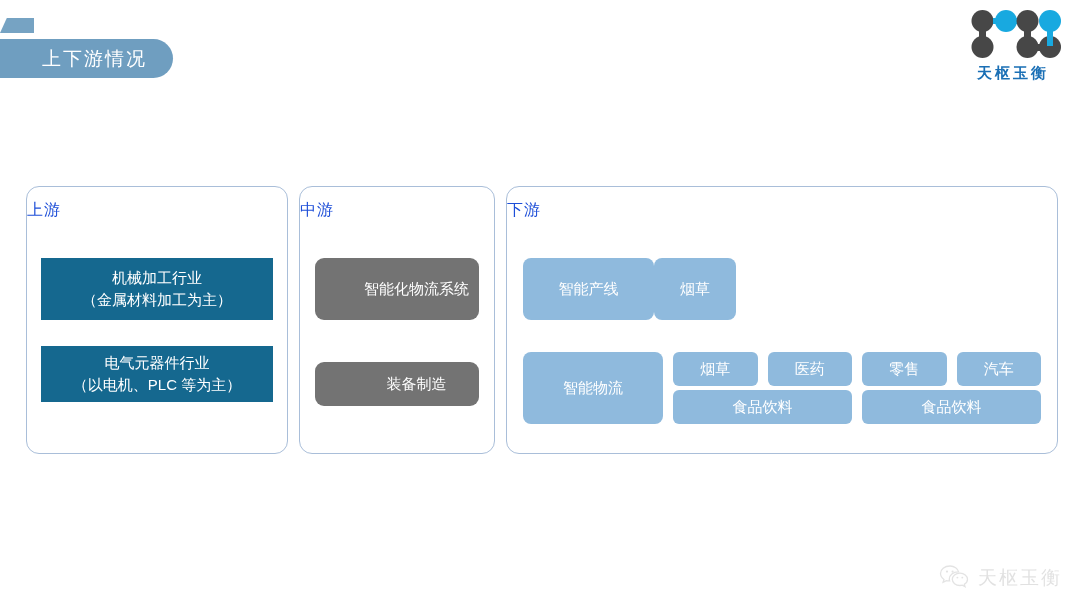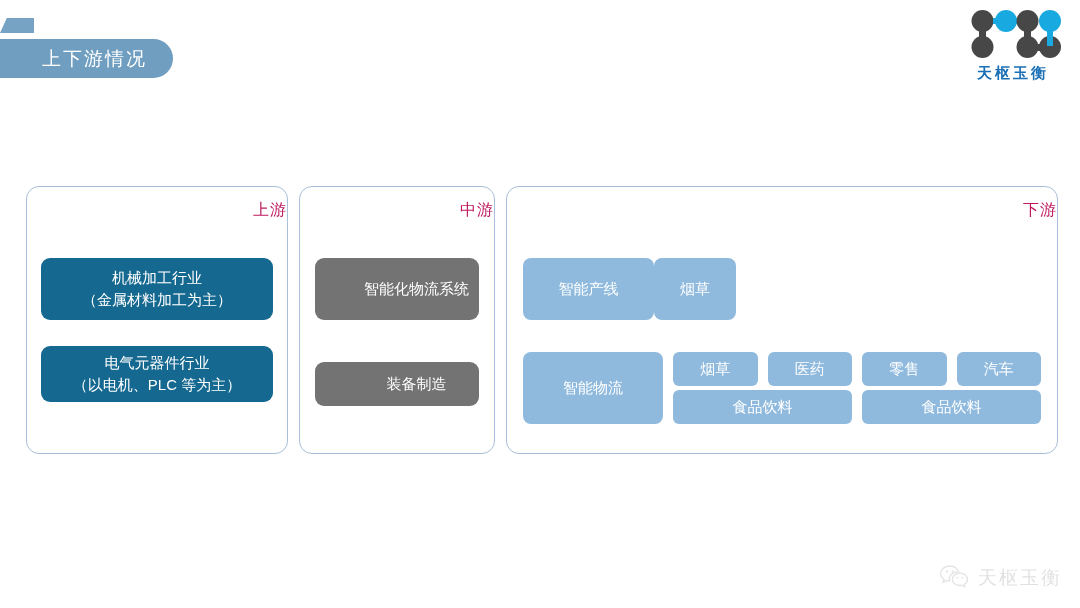--- a/index.html
+++ b/index.html
@@ -86,34 +86,34 @@
     border-radius: 13px;
     background: #ffffff;
     box-sizing: border-box;
     position: relative;
   }
   #card-upstream   { width: 262px; }
   #card-midstream  { width: 196px; }
   #card-downstream { flex: 1; }
 
   .card-title {
-    text-align: right;
-    color: #be185d;
+    text-align: left;
+    color: #1d4ed8;
     font-size: 16px;
     letter-spacing: 1px;
     margin-top: 15px;
     line-height: 1;
   }
 
   
   .up-box {
     position: absolute;
     left: 14px;
     right: 14px;
-    border-radius: 9px;
+    border-radius: 0;
     background: #15688f;
     color: #ffffff;
     font-size: 15px;
     line-height: 1.45;
     text-align: center;
     display: flex;
     flex-direction: column;
     align-items: center;
     justify-content: center;
   }

